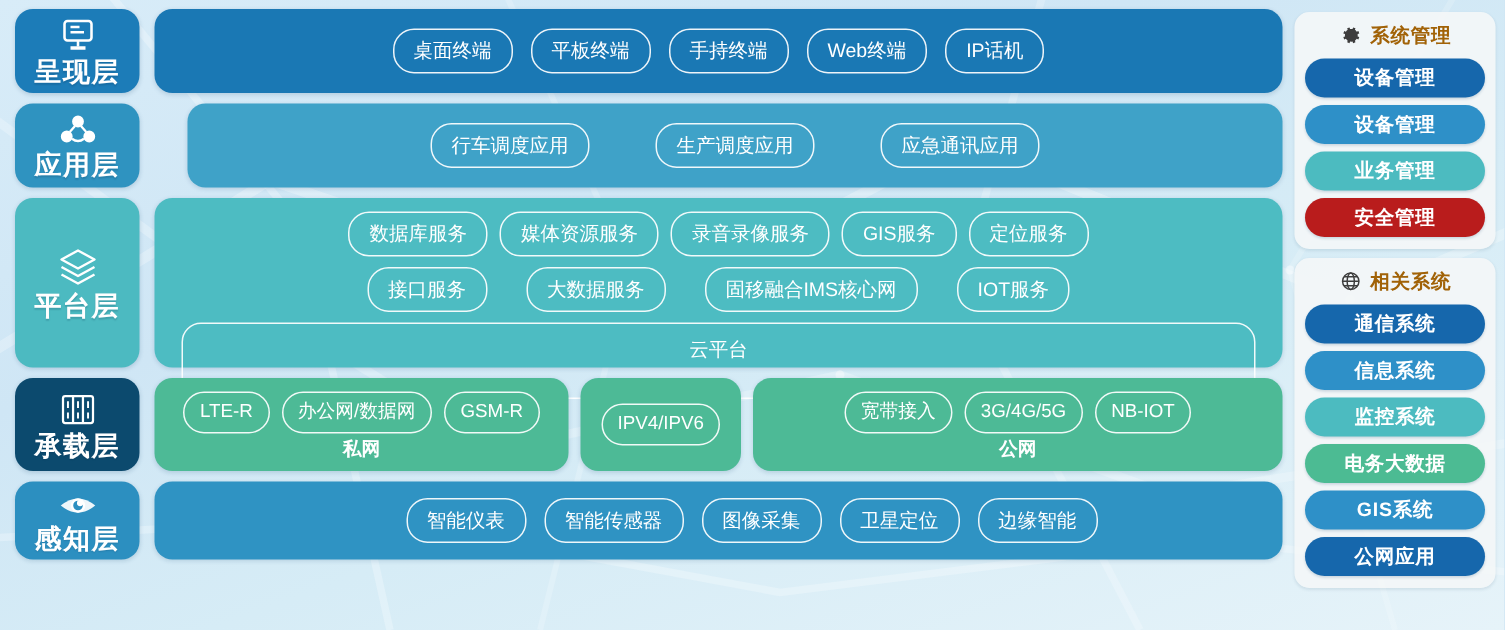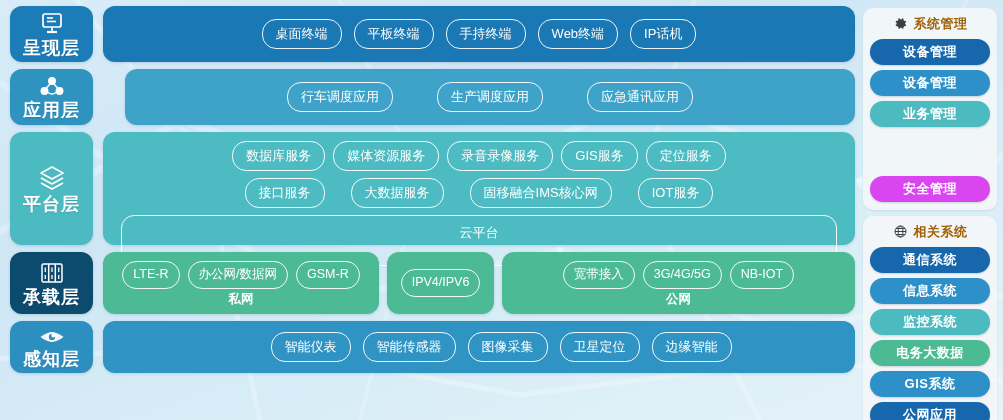--- a/index.html
+++ b/index.html
@@ -381,21 +381,21 @@
           <svg width="15" height="15" viewBox="0 0 20 20" fill="#3d3d3d">
             <path d="M10 6.3a3.7 3.7 0 100 7.4 3.7 3.7 0 000-7.4zm0 5.6a1.9 1.9 0 110-3.8 1.9 1.9 0 010 3.8z"></path>
             <path d="M17.6 11.6l-1.5-.5a6.4 6.4 0 000-2.2l1.5-.5-.8-2.1-1.5.5a6.4 6.4 0 00-1.6-1.6l.5-1.5L12.1 3l-.5 1.5a6.4 6.4 0 00-2.2 0L8.9 3 6.8 3.7l.5 1.5a6.4 6.4 0 00-1.6 1.6L4.2 6.3l-.8 2.1 1.5.5a6.4 6.4 0 000 2.2l-1.5.5.8 2.1 1.5-.5a6.4 6.4 0 001.6 1.6l-.5 1.5 2.1.8.5-1.5a6.4 6.4 0 002.2 0l.5 1.5 2.1-.8-.5-1.5a6.4 6.4 0 001.6-1.6l1.5.5z"></path>
           </svg>
         </span>
         <span class="side-title">系统管理</span>
       </div>
       <div class="side-btn" style="background:#1667ac;">设备管理</div>
       <div class="side-btn" style="background:#2e90c8;">设备管理</div>
       <div class="side-btn" style="background:#4cbbc0;">业务管理</div>
-      <div class="side-btn" style="background:#d946ef;margin-top:44px;">安全管理</div>
+      <div class="side-btn" style="background:#b91c1c;">安全管理</div>
     </div>
 
     <div class="side-panel">
       <div class="side-head">
         <span style="line-height:0;">
           <svg width="15" height="15" viewBox="0 0 20 20" fill="none" stroke="#3d3d3d" stroke-width="1.3">
             <circle cx="10" cy="10" r="7.3"></circle>
             <ellipse cx="10" cy="10" rx="3.2" ry="7.3"></ellipse>
             <line x1="2.7" y1="10" x2="17.3" y2="10"></line>
             <line x1="4" y1="6" x2="16" y2="6"></line>

